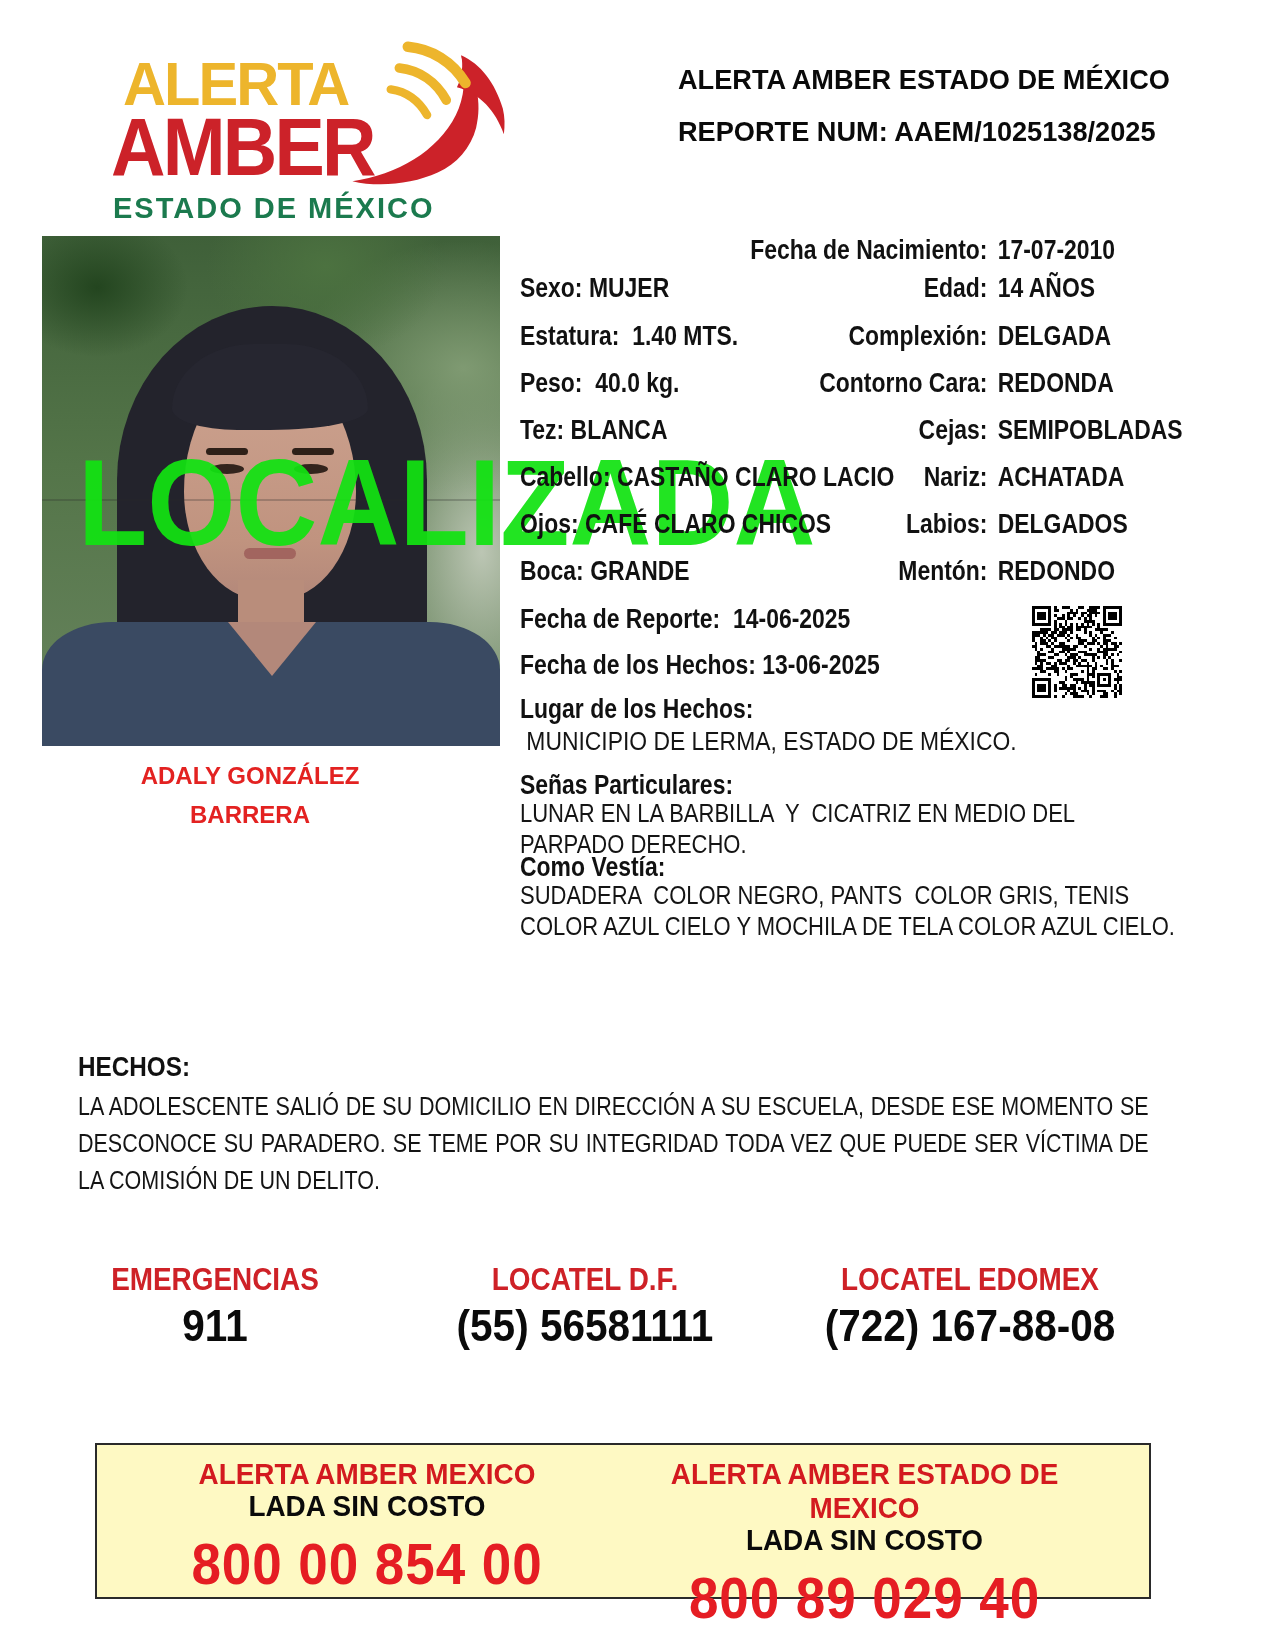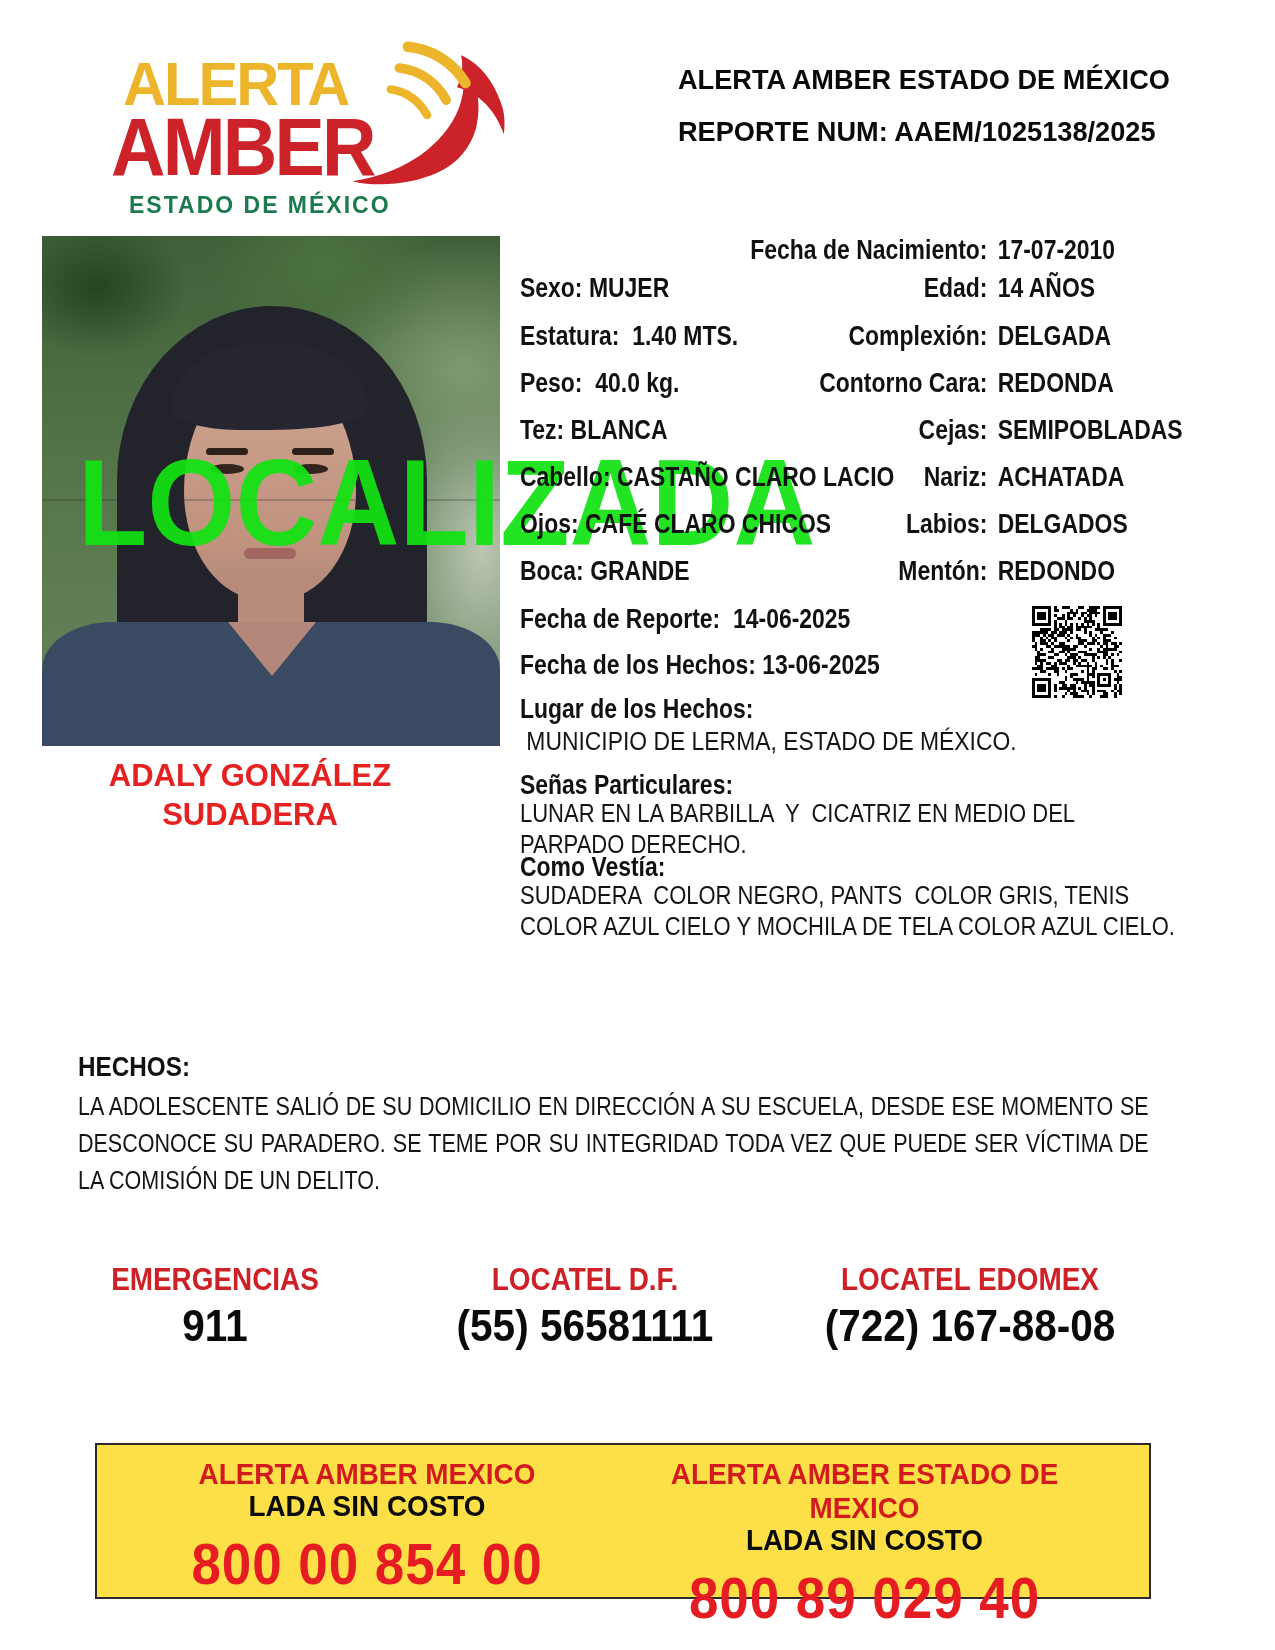--- a/index.html
+++ b/index.html
@@ -5,21 +5,21 @@
   html,body{margin:0;padding:0;background:#fff;}
   .page{position:relative;width:1275px;height:1650px;background:#fff;overflow:hidden;
         font-family:"Liberation Sans",sans-serif;color:#111;}
   .abs{position:absolute;}
 
   
   .logo-l1{position:absolute;left:12px;top:8px;font-size:62px;font-weight:bold;letter-spacing:-2px;
            color:#EDB52C;transform:scaleX(.96);transform-origin:0 0;}
   .logo-l2{position:absolute;left:0;top:60px;font-size:82px;font-weight:bold;letter-spacing:-3px;
            color:#CC2229;transform:scaleX(.92);transform-origin:0 0;z-index:2;}
-  .logo-l3{position:absolute;left:18px;top:152px;font-size:23px;font-weight:bold;letter-spacing:2px;
+  .logo-l3{position:absolute;left:2px;top:152px;font-size:29px;font-weight:bold;letter-spacing:2px;
            color:#1B7A4E;white-space:nowrap;}
   .swoosh{position:absolute;left:235px;top:0;z-index:1;}
 
   
   .hdr{position:absolute;left:678px;font-size:28px;font-weight:bold;color:#0a0a0a;white-space:nowrap;
        transform:scaleX(.97);transform-origin:0 0;}
 
   
   .photo{position:absolute;left:42px;top:236px;width:458px;height:510px;overflow:hidden;z-index:1;
      background:
@@ -41,21 +41,21 @@
   .neck{position:absolute;left:196px;top:344px;width:66px;height:52px;background:#b98d7b;}
   .jacket{position:absolute;left:0;bottom:0;width:458px;height:124px;background:#3a4a62;
           border-radius:70px 70px 0 0/48px 48px 0 0;}
   .collar{position:absolute;left:186px;bottom:70px;width:0;height:0;
           border-left:44px solid transparent;border-right:44px solid transparent;
           border-top:54px solid #b3887a;}
   .fold{position:absolute;left:0;top:263px;width:458px;height:2px;background:rgba(40,40,40,.25);}
 
   
   .name{position:absolute;left:40px;top:756px;width:420px;text-align:center;z-index:5;
-        font-size:31px;font-weight:bold;color:#E32221;line-height:39px;}
+        font-size:24px;font-weight:bold;color:#E32221;line-height:39px;}
   .wm{position:absolute;left:78px;top:442px;font-size:122px;font-weight:bold;line-height:1;
       color:#12E312;opacity:.93;z-index:4;transform:scaleX(.93);transform-origin:0 0;white-space:nowrap;}
 
   
   .drow{position:absolute;left:520px;width:660px;height:32px;font-size:27px;font-weight:bold;
         transform:scaleX(.85);transform-origin:0 0;z-index:5;white-space:pre;}
   .drow .dl{position:absolute;left:0;top:0;}
   .drow .drl{position:absolute;left:0;top:0;width:550px;text-align:right;}
   .drow .drv{position:absolute;left:562px;top:0;}
   .shead{position:absolute;left:520px;font-size:27px;font-weight:bold;z-index:5;
@@ -72,21 +72,21 @@
   .hbody{position:absolute;left:78px;top:1088px;width:1245px;font-size:25px;line-height:37px;
          text-align:justify;transform:scaleX(.86);transform-origin:0 0;color:#141414;}
 
   
   .ccol{position:absolute;top:1262px;text-align:center;transform:scaleX(.9);transform-origin:50% 0;}
   .clabel{font-size:31px;font-weight:bold;color:#CE2127;}
   .cnum{font-size:45px;font-weight:bold;color:#0a0a0a;margin-top:2px;}
 
   
   .fbox{position:absolute;left:95px;top:1443px;width:1052px;height:152px;border:2px solid #2a2a2a;
-        background:#fde047;}
+        background:#fef9c3;}
   .fcol{position:absolute;top:12px;text-align:center;transform:scaleX(.93);transform-origin:50% 0;}
   .ftitle{font-size:30px;font-weight:bold;color:#D31A1F;}
   .fsub{font-size:30px;font-weight:bold;color:#0a0a0a;margin-top:-2px;}
   .fnum{font-size:57px;font-weight:bold;color:#E51D23;margin-top:8px;letter-spacing:1px;}
 </style>
 </head>
 <body>
 
 <div class="page">
 
@@ -116,21 +116,21 @@
     <div class="eye" style="left:252px;"></div>
     <div class="mouth"></div>
     <div class="neck"></div>
     <div class="jacket"></div>
     <div class="collar"></div>
     <div class="fold"></div>
   </div>
 
   <div class="name">
     <span>ADALY GONZÁLEZ</span><br>
-    <span>SUDADERA</span>
+    <span>BARRERA</span>
   </div>
 
   <div class="wm">LOCALIZADA</div>
 
   <div class="drow" style="top:235px;">
     <span class="dl"><span></span><span></span></span>
     <span class="drl">Fecha de Nacimiento:</span>
     <span class="drv">17-07-2010</span>
   </div>
   <div class="drow" style="top:273px;">

